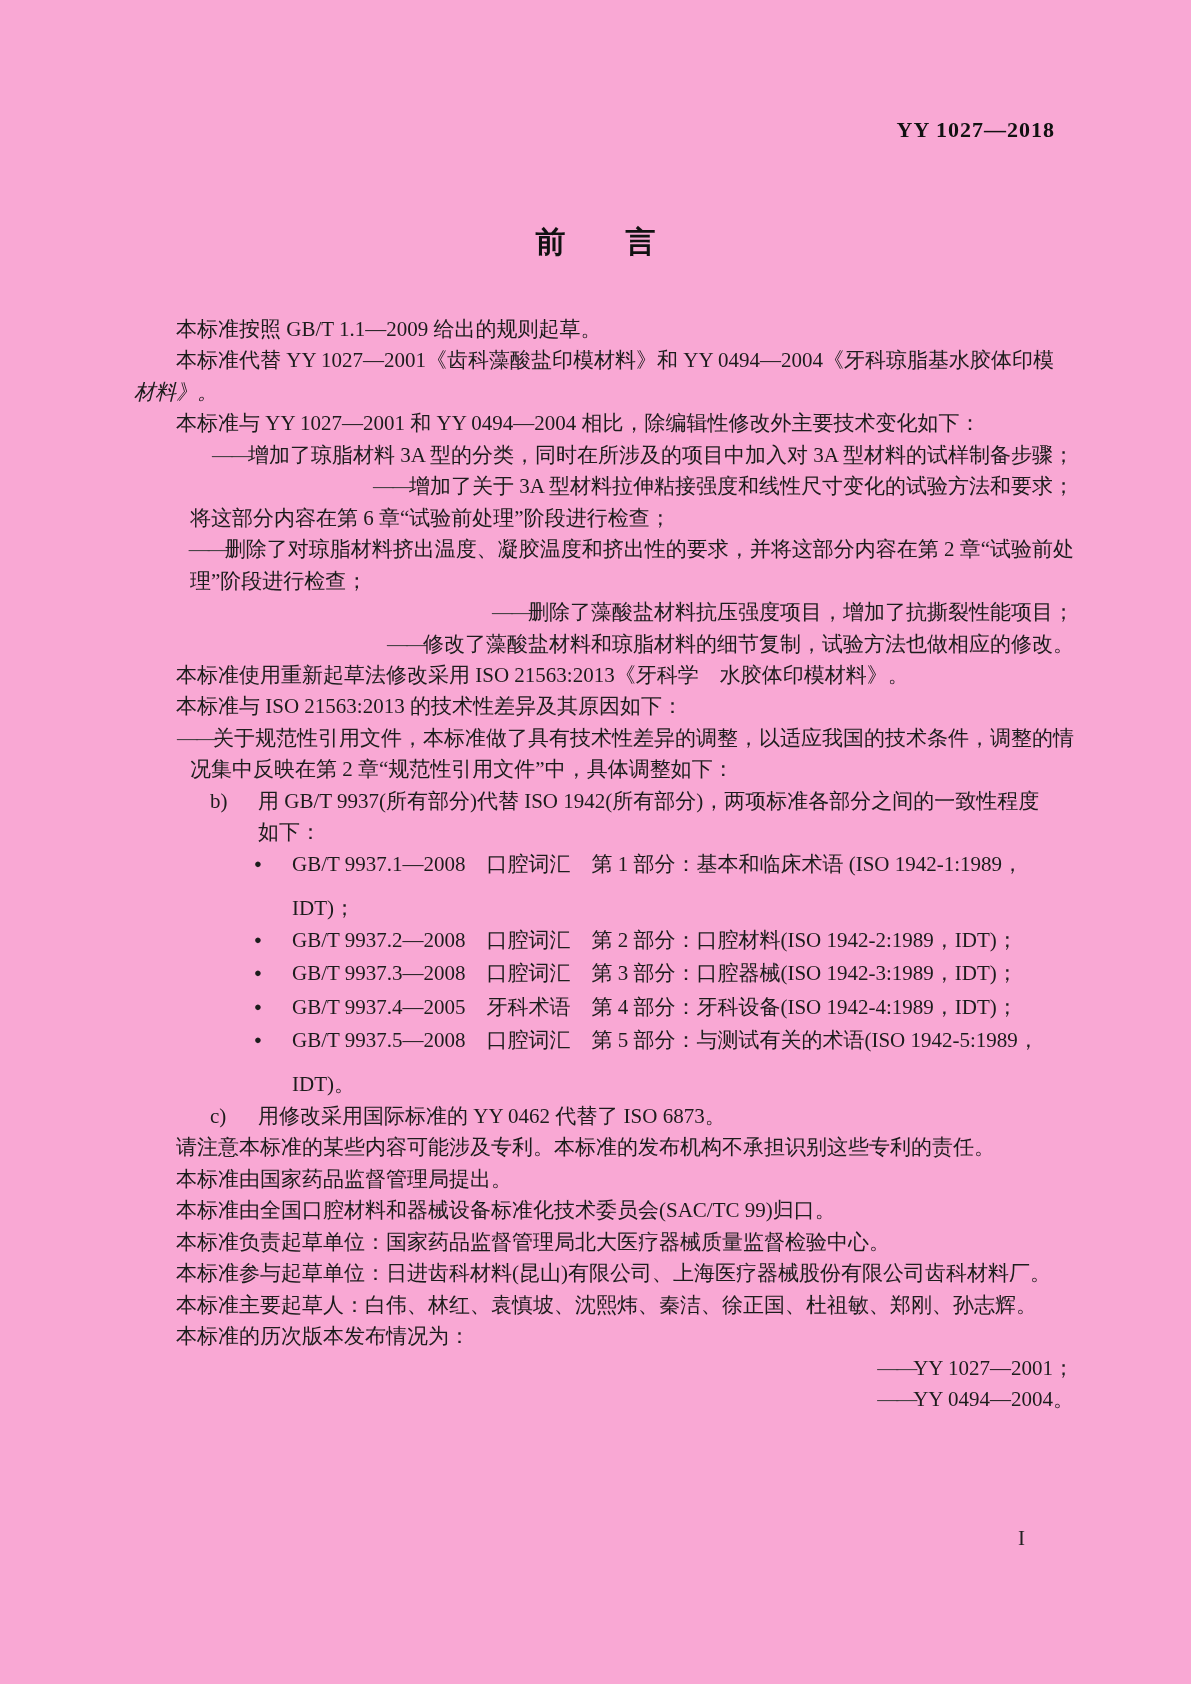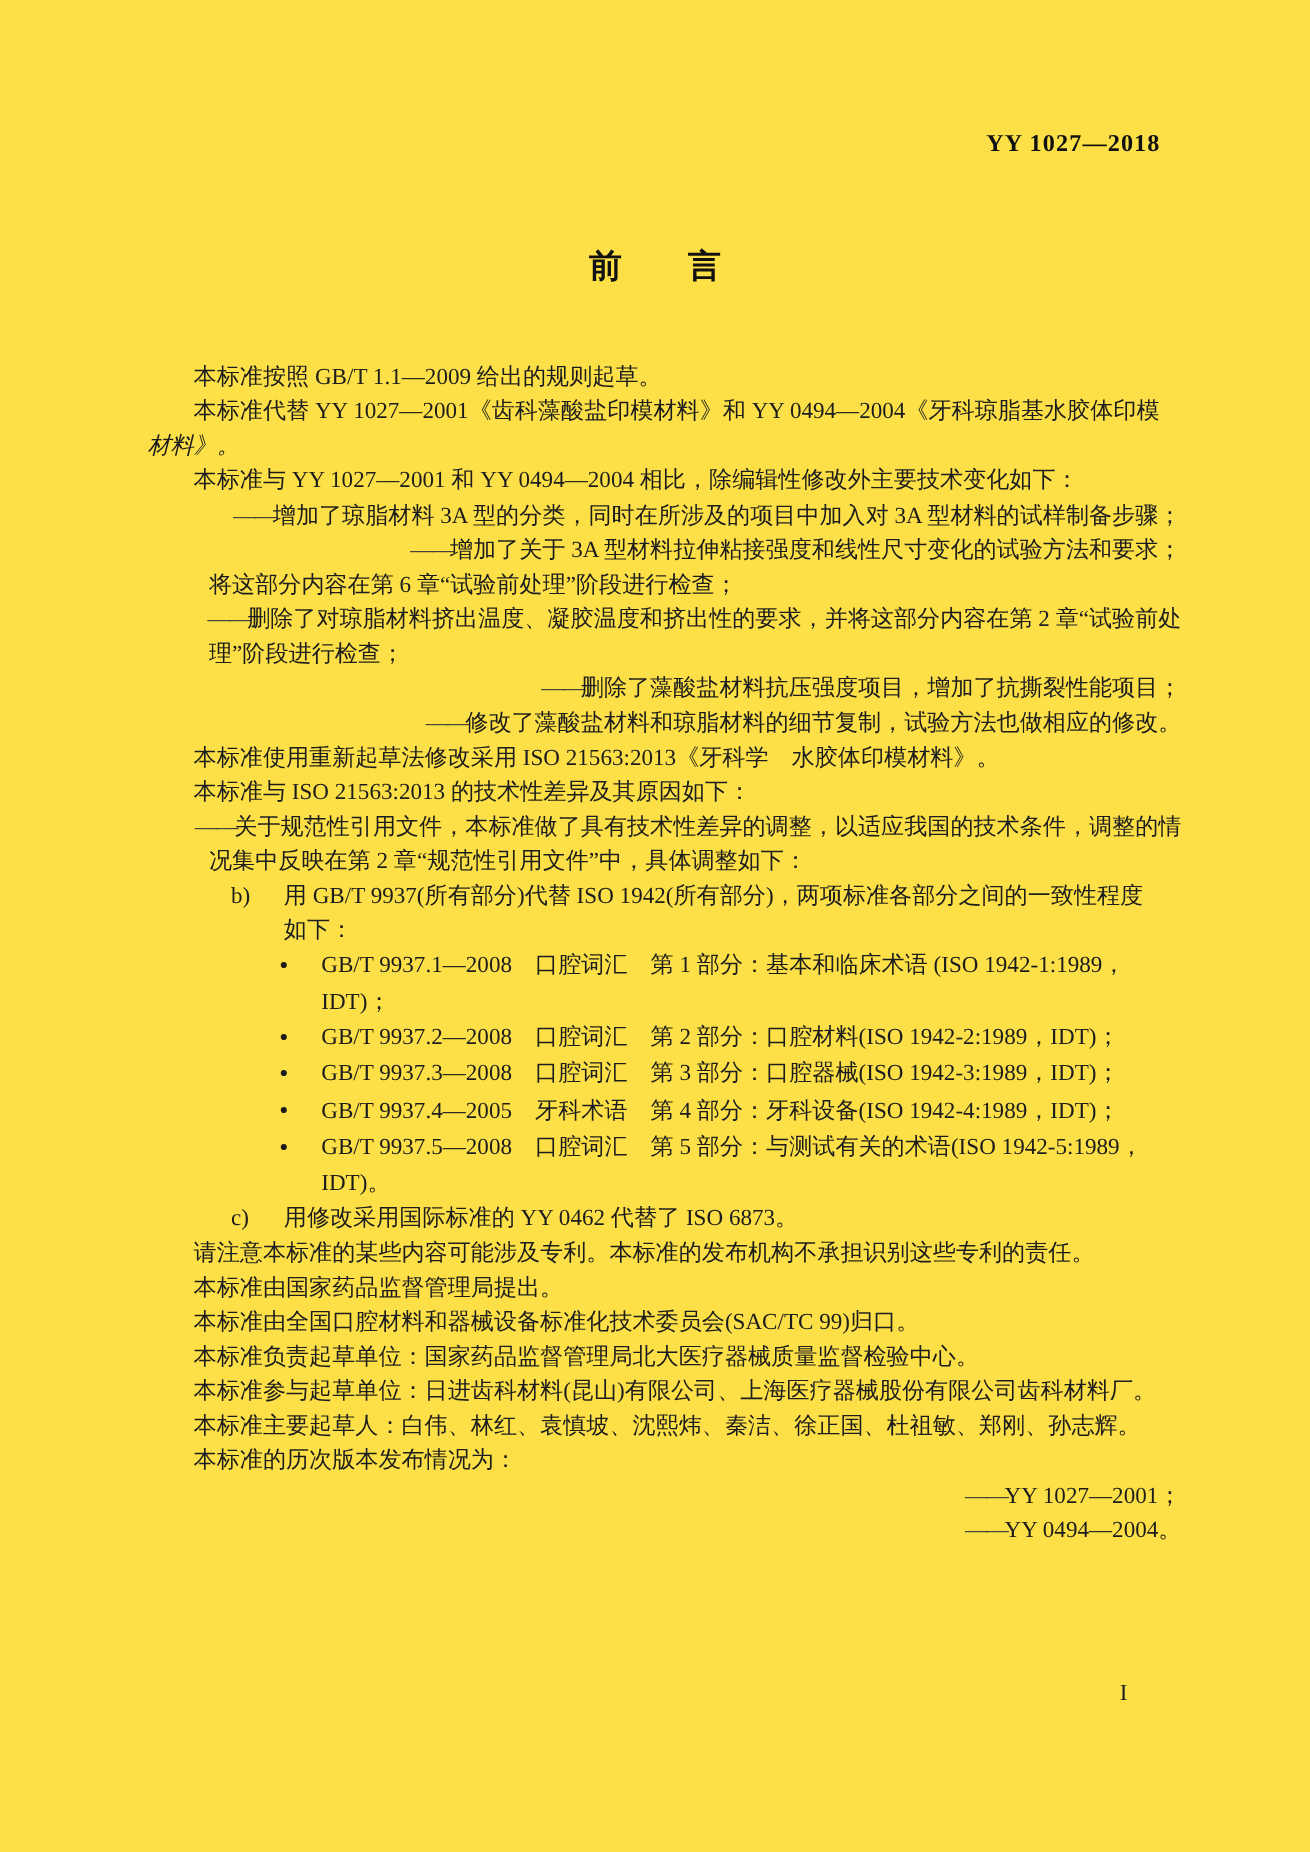--- a/index.html
+++ b/index.html
@@ -4,21 +4,21 @@
 <style>
   html, body {
     margin: 0;
     padding: 0;
     background: #ffffff;
   }
   .page {
     position: relative;
     width: 1191px;
     height: 1684px;
-    background: #fde047;
+    background: #f9a8d4;
     overflow: hidden;
     font-family: "Liberation Serif", "DejaVu Serif", serif;
     color: #1c1c1c;
   }
   .header-code {
     position: absolute;
     top: 117px;
     right: 136px;
     font-size: 22px;
     font-weight: bold;
@@ -34,21 +34,21 @@
     text-align: center;
     font-family: "DejaVu Sans", "Liberation Sans", sans-serif;
     font-size: 30px;
     font-weight: bold;
     color: #111;
     white-space: pre;
   }
   .content {
     position: absolute;
     left: 134px;
-    top: 327px;
+    top: 314px;
     width: 940px;
     font-size: 21px;
     line-height: 31.45px;
     color: #1c1c1c;
   }
   .line {
     white-space: pre;
     min-height: 31.45px;
   }
   .line .marker { display: inline-block; vertical-align: baseline; }
@@ -69,21 +69,21 @@
   .alpha .marker { width: 48px; }
   .alpha-cont { padding-left: 124px; }
 
   .bullet     { padding-left: 120px; }
   .bullet .marker {
     width: 38px;
     font-size: 13px;
     position: relative;
     top: -3px;
   }
-  .bullet-cont { padding-left: 158px; }
+  .bullet-cont { padding-left: 158px; margin-top: 11px; }
 
   .page-number {
     position: absolute;
     left: 1018px;
     top: 1526px;
     font-size: 21px;
     color: #222;
   }
 </style>
 </head>

